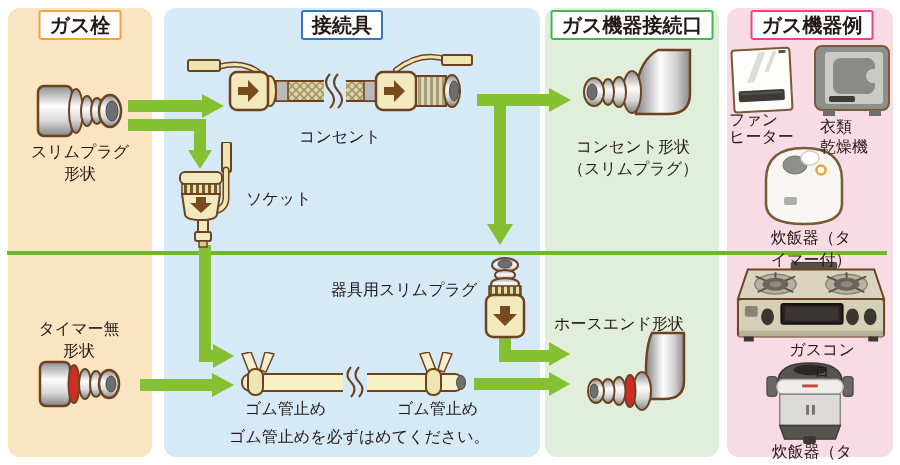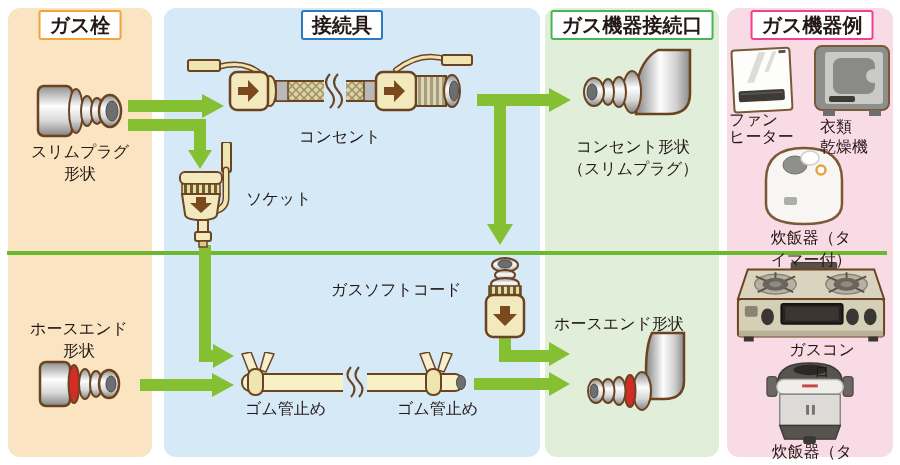--- a/index.html
+++ b/index.html
@@ -283,22 +283,23 @@
   <div class="lbl ctr" style="left:340px;top:126px">コンセント</div>
   <div class="lbl" style="left:246px;top:188px">ソケット</div>
   <div class="lbl ctr" style="left:633px;top:136px">コンセント形状
 （スリムプラグ）</div>
   <div class="lbl" style="left:729px;top:111px;line-height:17px">ファン
 ヒーター</div>
   <div class="lbl" style="left:820px;top:117px;line-height:20px">衣類
 乾燥機</div>
   <div class="lbl ctr" style="left:811px;top:227px">炊飯器（タイマー付）</div>
 
-  <div class="lbl ctr" style="left:79px;top:318px">ホースエンド
+  <div class="lbl ctr" style="left:79px;top:318px">タイマー無
 形状</div>
-  <div class="lbl" style="left:331px;top:279px">ガスソフトコード</div>
+  <div class="lbl" style="left:331px;top:279px">器具用スリムプラグ</div>
   <div class="lbl" style="left:245px;top:398px">ゴム管止め</div>
   <div class="lbl" style="left:397px;top:398px">ゴム管止め</div>
+  <div class="lbl" style="left:229px;top:426px">ゴム管止めを必ずはめてください。</div>
   <div class="lbl ctr" style="left:619px;top:313px">ホースエンド形状</div>
   <div class="lbl ctr" style="left:822px;top:339px">ガスコンロ</div>
   <div class="lbl ctr" style="left:812px;top:441px">炊飯器（タイマー無）</div>
 
 </div>
 
 </body></html>

